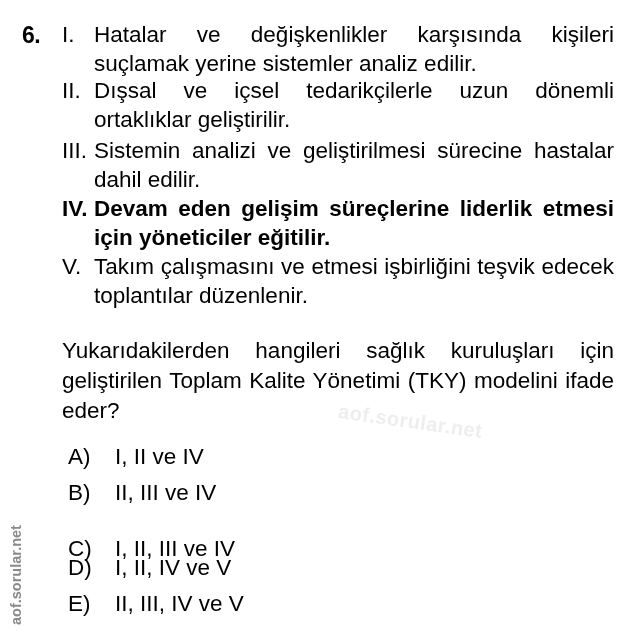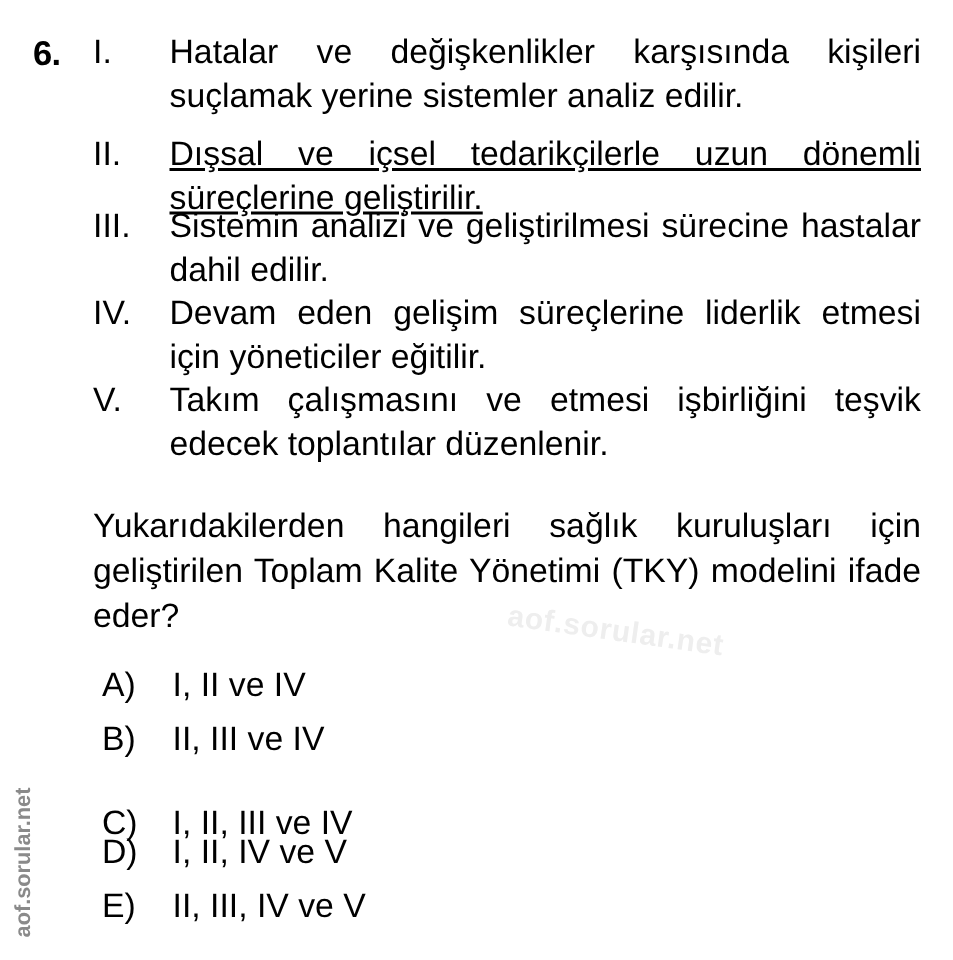--- a/index.html
+++ b/index.html
@@ -12,21 +12,21 @@
       font-size: 23px; font-weight: bold; letter-spacing: -0.5px;
     }
     .stmt {
       position: absolute; left: 62px; width: 552px;
       font-size: 22.5px; line-height: 29px;
     }
     .stmt .roman {
       position: absolute; left: 0; top: 0; width: 50px;
     }
     .stmt .txt {
-      margin-left: 51px; display: block; text-align: justify;
+      margin-left: 32px; display: block; text-align: justify;
       text-align-last: left;
     }
     .question {
       position: absolute; left: 62px; top: 336px; width: 552px;
       font-size: 22.5px; line-height: 30px; font-weight: normal;
       text-align: justify; text-align-last: left;
     }
     .opt {
       position: absolute; left: 68px; font-size: 22.5px; line-height: 30px;
     }
@@ -47,29 +47,29 @@
   </style>
 </head>
 <body>
 
 <div class="qnum">6.</div>
 
 <div class="stmt" style="top:20px;">
   <span class="roman">I.</span>
   <span class="txt">Hatalar ve değişkenlikler karşısında kişileri suçlamak yerine sistemler analiz edilir.</span>
 </div>
-<div class="stmt" style="top:88px;text-decoration:underline;">
+<div class="stmt" style="top:76px;">
   <span class="roman">II.</span>
-  <span class="txt">Dışsal ve içsel tedarikçilerle uzun dönemli süreçlerine geliştirilir.</span>
+  <span class="txt">Dışsal ve içsel tedarikçilerle uzun dönemli ortaklıklar geliştirilir.</span>
 </div>
 <div class="stmt" style="top:136px;">
   <span class="roman">III.</span>
   <span class="txt">Sistemin analizi ve geliştirilmesi sürecine hastalar dahil edilir.</span>
 </div>
-<div class="stmt" style="top:194px;">
+<div class="stmt" style="top:194px;font-weight:bold;">
   <span class="roman">IV.</span>
   <span class="txt">Devam eden gelişim süreçlerine liderlik etmesi için yöneticiler eğitilir.</span>
 </div>
 <div class="stmt" style="top:252px;">
   <span class="roman">V.</span>
   <span class="txt">Takım çalışmasını ve etmesi işbirliğini teşvik edecek toplantılar düzenlenir.</span>
 </div>
 
 <div class="question">Yukarıdakilerden hangileri sağlık kuruluşları için geliştirilen Toplam Kalite Yönetimi (TKY) modelini ifade eder?</div>
 

